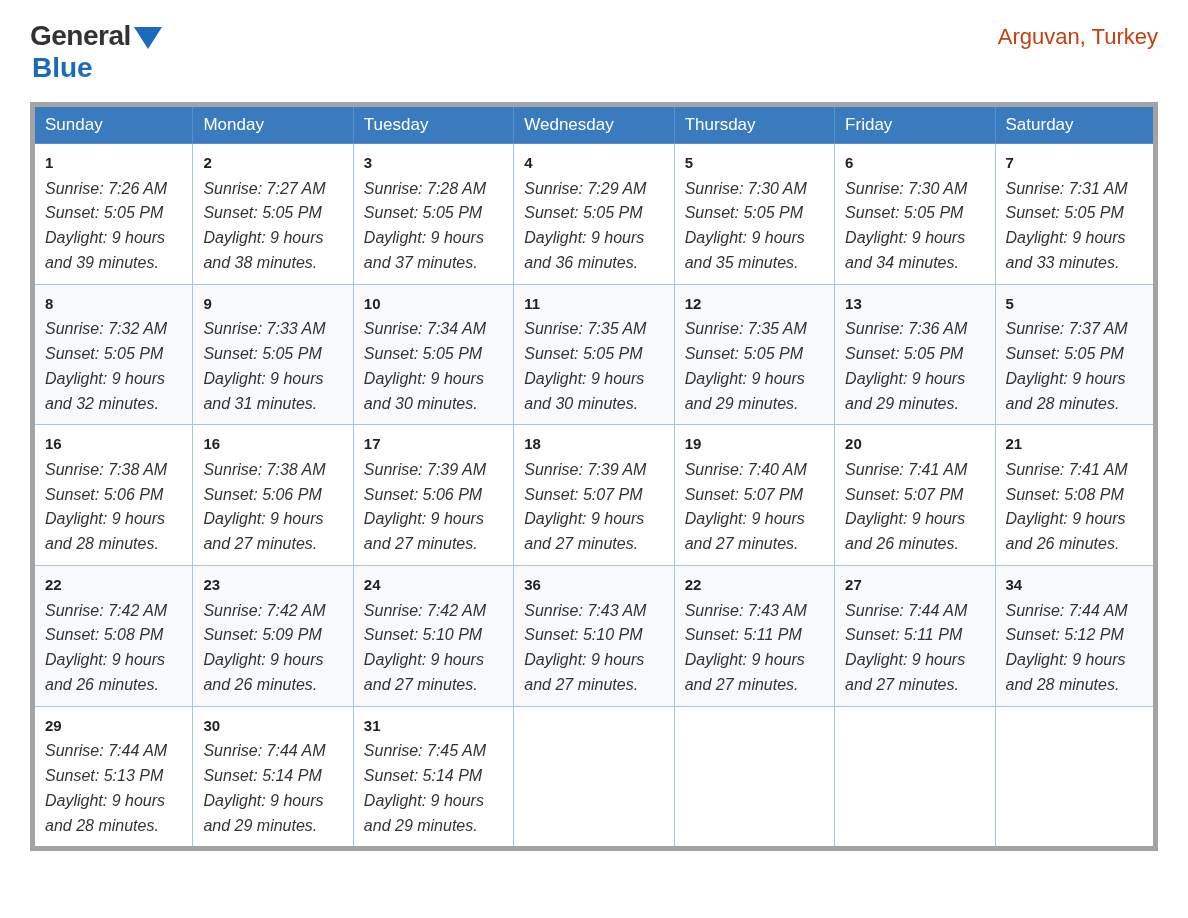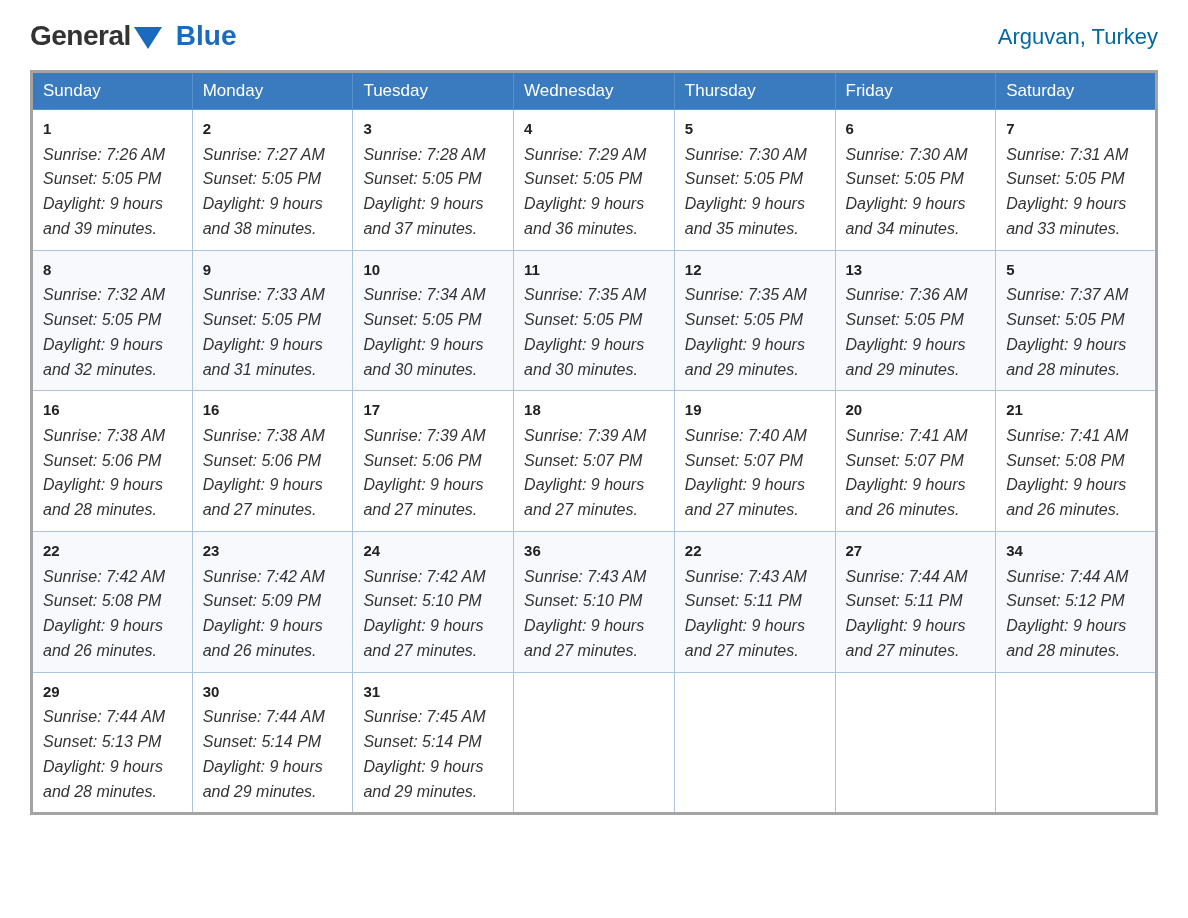--- a/index.html
+++ b/index.html
@@ -11,20 +11,21 @@
       padding: 20px 30px;
     }
     .header {
       display: flex;
       justify-content: space-between;
       align-items: flex-start;
       margin-bottom: 18px;
     }
     .logo {
       display: flex;
+      flex-direction: column;
       align-items: flex-start;
     }
     .logo-top {
       display: flex;
       align-items: center;
     }
     .logo-general {
       font-size: 28px;
       font-weight: bold;
       color: #333;
@@ -36,40 +37,40 @@
       border-left: 14px solid transparent;
       border-right: 14px solid transparent;
       border-top: 22px solid #1a6bbf;
       margin-left: 3px;
       margin-top: 4px;
     }
     .logo-blue {
       font-size: 28px;
       font-weight: bold;
       color: #1a6bbf;
-      margin-left: 14px;
+      margin-left: 2px;
     }
     .title-section {
       text-align: right;
     }
     .month-title {
       font-size: 52px;
       font-weight: normal;
       color: #222;
       line-height: 1.1;
     }
     .location {
       font-size: 22px;
-      color: #0369a1;
+      color: #c2410c;
       margin-top: 4px;
     }
     .calendar {
       width: 100%;
       border-collapse: collapse;
-      border: 3px solid #a3a3a3;
+      border: 5px solid #a3a3a3;
     }
     .calendar th {
       background-color: #3a7abf;
       color: #fff;
       font-size: 17px;
       font-weight: normal;
       padding: 8px 10px;
       text-align: left;
       border: 1px solid #5590cc;
     }

